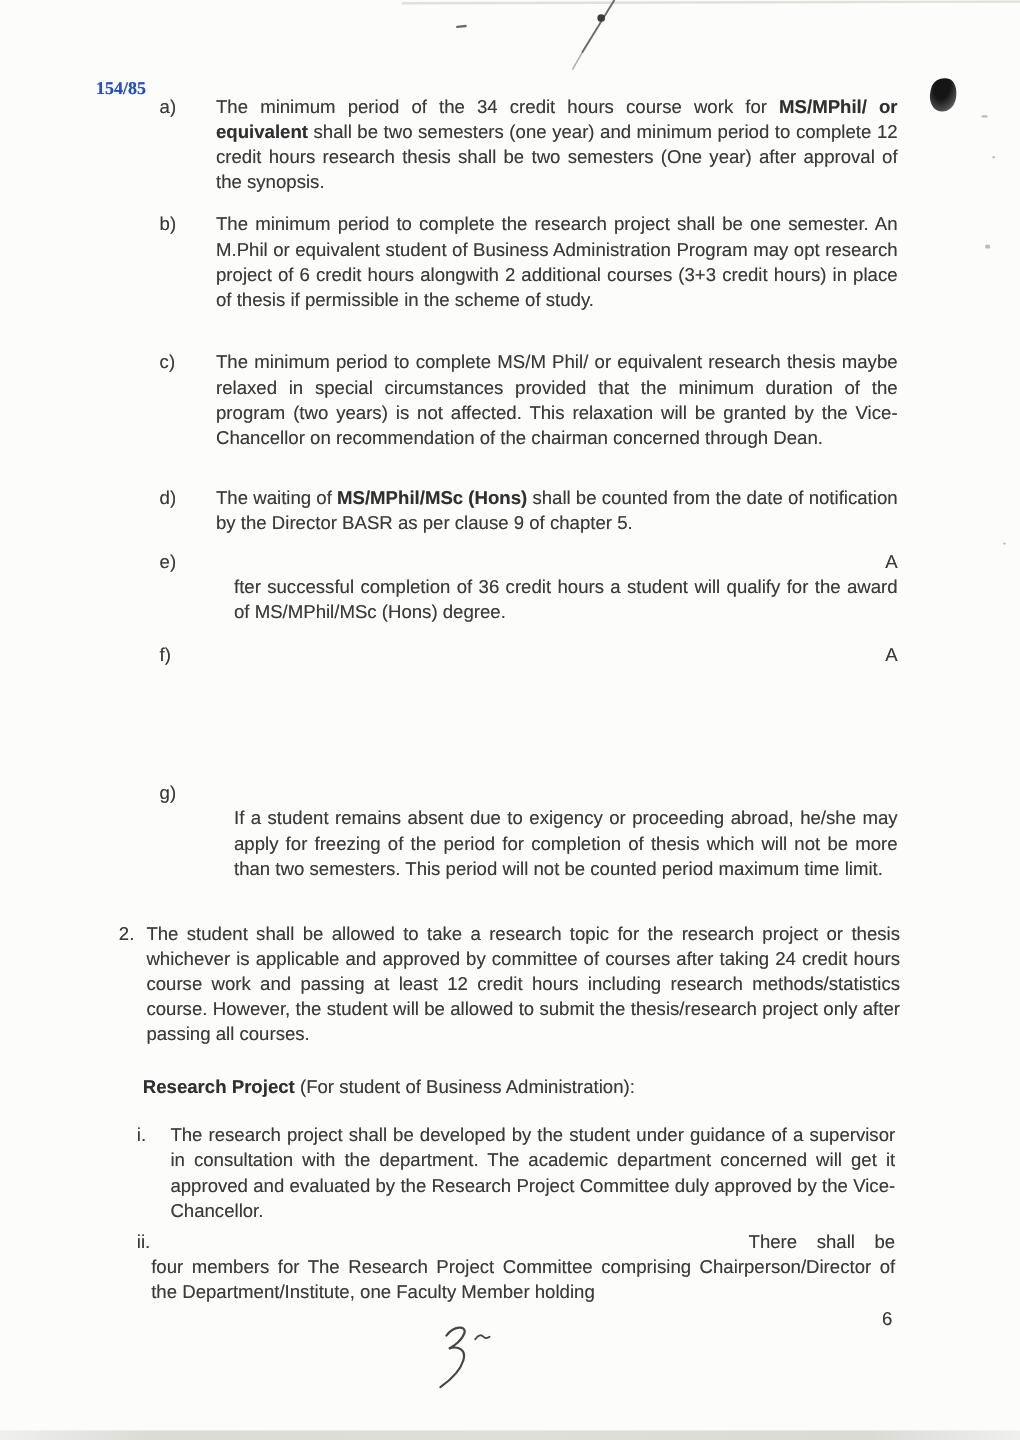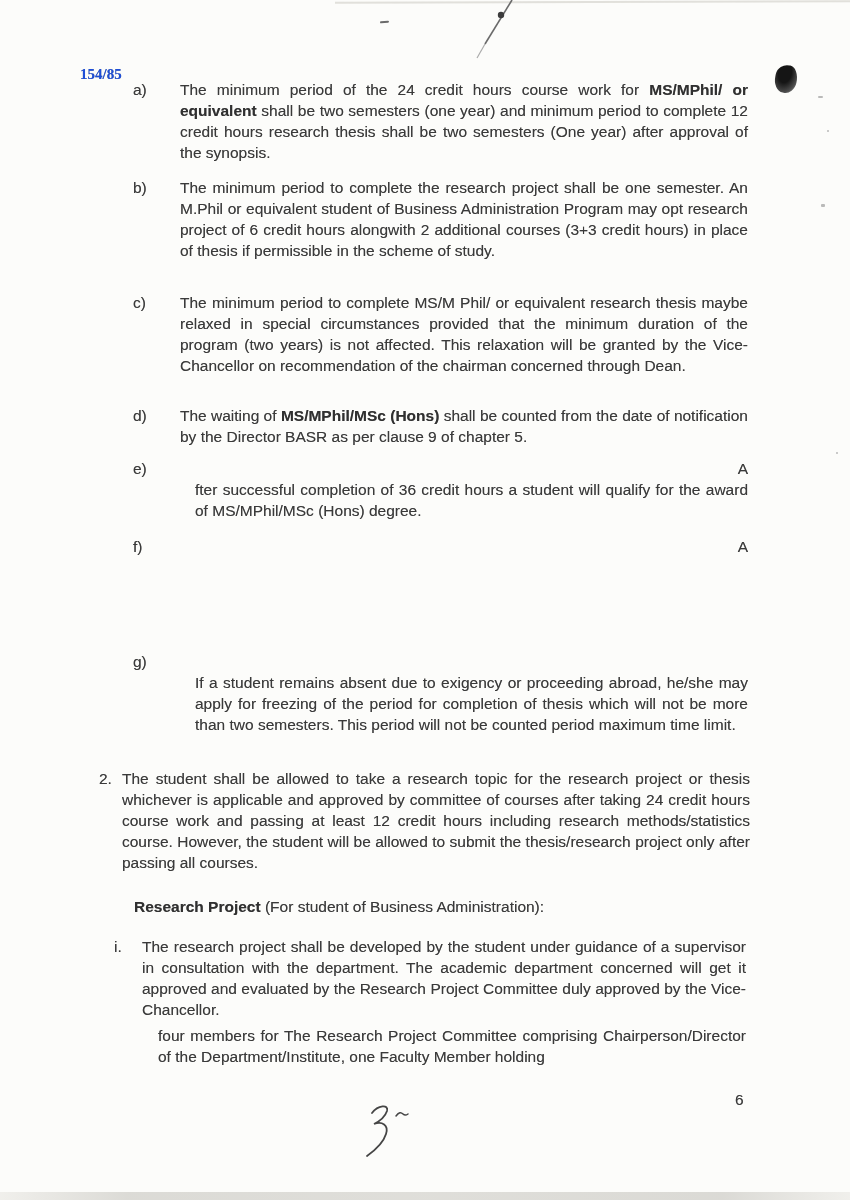--- a/index.html
+++ b/index.html
@@ -15,25 +15,25 @@
     text-shadow:0 0 .5px rgba(40,40,40,.5);
   }
   .clause{position:absolute;left:133px;width:615px;display:flex;}
   .clabel{flex:none;width:47px;}
   .ctext{flex:1;text-align:justify;}
   .split{position:absolute;left:133px;width:615px;}
   .first-row{display:flex;justify-content:space-between;}
   .split .body{margin-left:62px;text-align:justify;}
   .numclause{position:absolute;left:99px;width:651px;display:flex;}
   .numclause .clabel{width:23px;}
-  .heading{position:absolute;left:134px;top:896px;}
+  .heading{position:absolute;left:119px;top:896px;}
   .roman{position:absolute;left:114px;width:632px;display:flex;}
   .roman .clabel{width:28px;}
   .roman-split{position:absolute;left:114px;width:632px;}
-  .roman-split .body{margin-left:44px;text-align:justify;}
+  .roman-split .body{margin-left:12px;text-align:justify;}
   .wide{word-spacing:12px;}
   b{font-weight:700;color:#303030;}
   .page-number{position:absolute;left:735px;top:1089px;}
   .ink-blob{
     position:absolute;left:775px;top:65px;width:22px;height:28px;
     background:radial-gradient(ellipse at 40% 30%,#151515 35%,#4c4c4c 70%,#9a9a9a 100%);
     border-radius:55% 45% 50% 50% / 42% 58% 46% 54%;
     transform:rotate(12deg);
   }
   .top-line{
@@ -67,21 +67,21 @@
   <div class="ink-blob"></div>
   <div class="speck" style="left:818px;top:96px;width:5px;height:2px"></div>
   <div class="speck" style="left:827px;top:130px;width:2px;height:2px"></div>
   <div class="speck" style="left:821px;top:204px;width:4px;height:3px"></div>
   <div class="speck" style="left:836px;top:452px;width:2px;height:2px"></div>
 
   <div class="ref">154/85</div>
 
   <div class="clause txt" style="top:79px">
     <div class="clabel">a)</div>
-    <div class="ctext"><span>The minimum period of the 24 credit hours course work for </span><b>MS/MPhil/ or equivalent</b><span> shall be two semesters (one year) and minimum period to complete 12 credit hours research thesis shall be two semesters (One year) after approval of the synopsis.</span></div>
+    <div class="ctext"><span>The minimum period of the 34 credit hours course work for </span><b>MS/MPhil/ or equivalent</b><span> shall be two semesters (one year) and minimum period to complete 12 credit hours research thesis shall be two semesters (One year) after approval of the synopsis.</span></div>
   </div>
 
   <div class="clause txt" style="top:177px">
     <div class="clabel">b)</div>
     <div class="ctext">The minimum period to complete the research project shall be one semester. An M.Phil or equivalent student of Business Administration Program may opt research project of 6 credit hours alongwith 2 additional courses (3+3 credit hours) in place of thesis if permissible in the scheme of study.</div>
   </div>
 
   <div class="clause txt" style="top:292px">
     <div class="clabel">c)</div>
     <div class="ctext">The minimum period to complete MS/M Phil/ or equivalent research thesis maybe relaxed in special circumstances provided that the minimum duration of the program (two years) is not affected. This relaxation will be granted by the Vice-Chancellor on recommendation of the chairman concerned through Dean.</div>
@@ -121,20 +121,24 @@
   </div>
 
   <div class="heading txt"><b>Research Project</b><span> (For student of Business Administration):</span></div>
 
   <div class="roman txt" style="top:936px">
     <div class="clabel">i.</div>
     <div class="ctext">The research project shall be developed by the student under guidance of a supervisor in consultation with the department. The academic department concerned will get it approved and evaluated by the Research Project Committee duly approved by the Vice-Chancellor.</div>
   </div>
 
   <div class="roman-split txt" style="top:1025px">
+    <div class="first-row">
+      <div class="clabel">ii.</div>
+      <div class="wide">There shall be</div>
+    </div>
     <div class="body">four members for The Research Project Committee comprising Chairperson/Director of the Department/Institute, one Faculty Member holding</div>
   </div>
 
   <div class="page-number txt">6</div>
 
   <svg style="left:358px;top:1103px" width="64" height="60" viewBox="0 0 64 60">
     <path d="M14,10 C20,2 31,1 29,8 C27,14 20,19 16,21 C24,18 31,22 28,31 C25,41 16,48 9,53" fill="none" stroke="#454545" stroke-width="1.8" stroke-linecap="round"></path>
     <path d="M38,13 c3,-4 5,-4 7,-2 c1.5,1.5 3,1.5 5,0" fill="none" stroke="#454545" stroke-width="1.5" stroke-linecap="round"></path>
   </svg>
 

